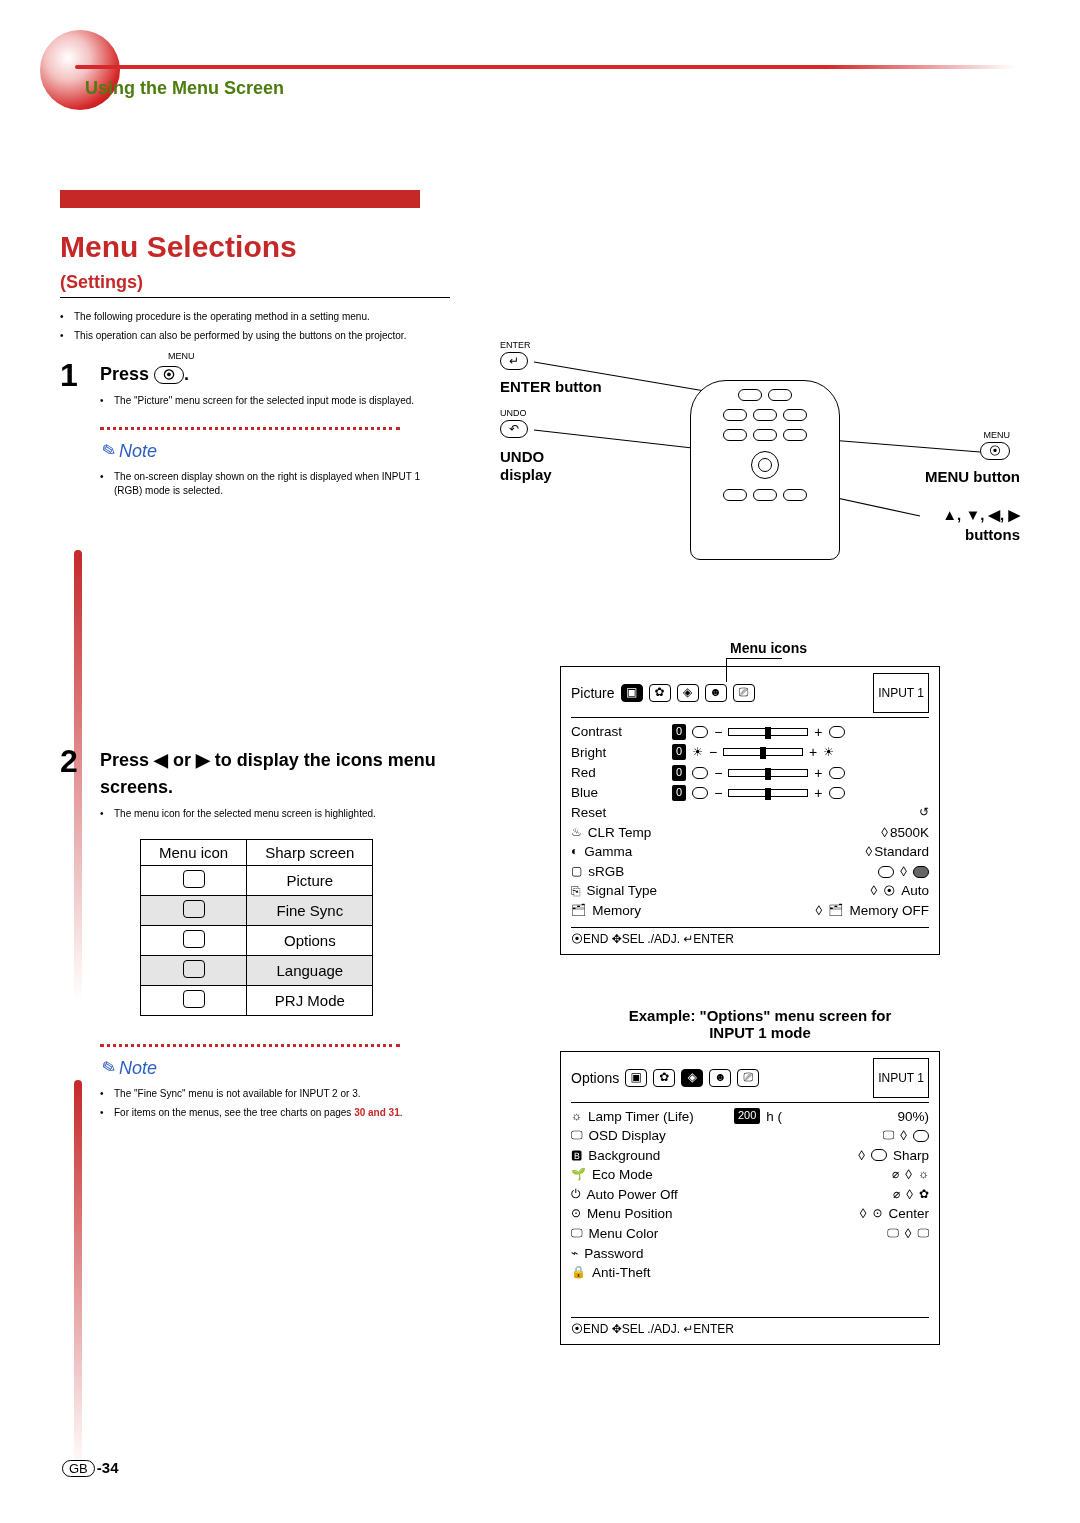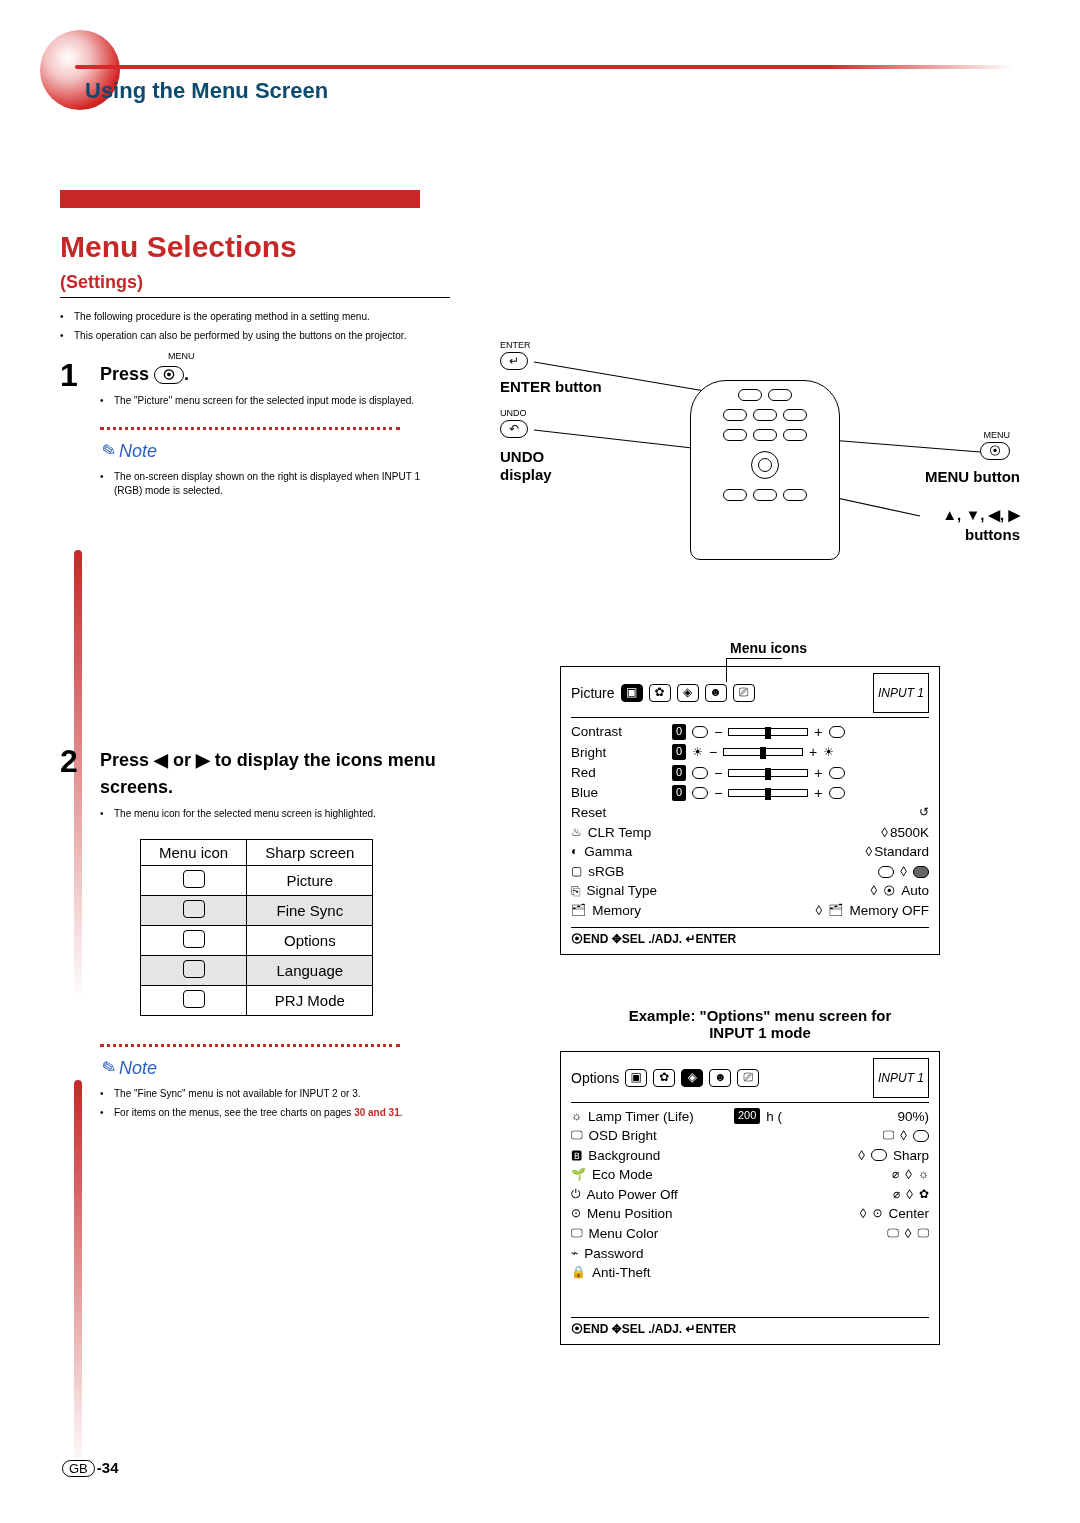--- a/index.html
+++ b/index.html
@@ -24,22 +24,22 @@
   .header-line {
     position: absolute;
     top: 65px; left: 75px;
     width: 940px; height: 4px;
     background: linear-gradient(to right, #d62828 0%, #d62828 80%, rgba(214,40,40,0) 100%);
     border-radius: 2px;
   }
   .section-title {
     position: absolute;
     top: 78px; left: 85px;
-    color: #0c4a6e;
-    font-size: 22px;
+    color: #4d7c0f;
+    font-size: 18px;
     font-weight: bold;
   }
 
   .red-bar {
     position: absolute;
     top: 190px; left: 60px;
     width: 360px; height: 18px;
     background: #c62828;
   }
 
@@ -231,21 +231,20 @@
     font-size: 12px;
   }
   .osd .top-row .tab.active {
     background: #000; color: #fff;
   }
   .osd .top-row .spacer { flex: 1; }
   .osd .top-row .input-box {
     border: 1.2px solid #000;
     padding: 12px 4px;
     font-size: 12px;
-    font-style: italic;
   }
   .osd .row {
     display: flex;
     align-items: center;
     gap: 6px;
     font-size: 13.5px;
     line-height: 1.45;
   }
   .osd .row .name { width: 95px; }
   .osd .row .val-badge {
@@ -277,21 +276,20 @@
     width: 16px; height: 12px;
   }
   .osd .row .pill.dark { background: #666; }
   .osd .row .diamond::before { content: "◊"; margin-right: 2px; }
   .osd .row .ico { font-size: 12px; }
   .osd .footer {
     border-top: 1px solid #000;
     margin-top: 6px;
     padding-top: 4px;
     font-size: 12px;
-    font-weight: bold;
   }
 
   .osd-label {
     font-size: 15px;
     font-weight: 700;
     text-align: center;
     margin-top: 12px;
   }
   .menu-icons-label {
     position: relative;
@@ -593,21 +591,21 @@
         <span class="input-box">INPUT 1</span>
       </div>
       <div class="row">
           <span class="ico">☼</span>
           <span class="name" style="width:140px;">Lamp Timer  (Life)</span>
           <span class="val-badge">200</span>
           <span>h (</span>
           <span style="flex:1"></span>
           <span>90%)</span>
         </div>
-      <div class="row"><span class="ico">🖵</span><span class="name" style="width:140px;">OSD Bright</span><span style="flex:1"></span><span class="ico">🖵</span>◊ <span class="pill"></span></div>
+      <div class="row"><span class="ico">🖵</span><span class="name" style="width:140px;">OSD Display</span><span style="flex:1"></span><span class="ico">🖵</span>◊ <span class="pill"></span></div>
       <div class="row"><span class="ico">🅱</span><span class="name" style="width:140px;">Background</span><span style="flex:1"></span>◊<span class="pill"></span><span>Sharp</span></div>
       <div class="row"><span class="ico">🌱</span><span class="name" style="width:140px;">Eco Mode</span><span style="flex:1"></span><span class="ico">⌀</span> ◊<span class="ico">☼</span></div>
       <div class="row"><span class="ico">⏻</span><span class="name" style="width:140px;">Auto Power Off</span><span style="flex:1"></span><span class="ico">⌀</span>◊ <span class="ico">✿</span></div>
       <div class="row"><span class="ico">⊙</span><span class="name" style="width:140px;">Menu Position</span><span style="flex:1"></span>◊<span class="ico">⊙</span><span>Center</span></div>
       <div class="row"><span class="ico">🖵</span><span class="name" style="width:140px;">Menu Color</span><span style="flex:1"></span><span class="ico">🖵</span> ◊<span class="ico">🖵</span></div>
       <div class="row">
           <span class="ico">⌁</span>
           <span class="name" style="width:140px;">Password</span>
         </div>
       <div class="row">

